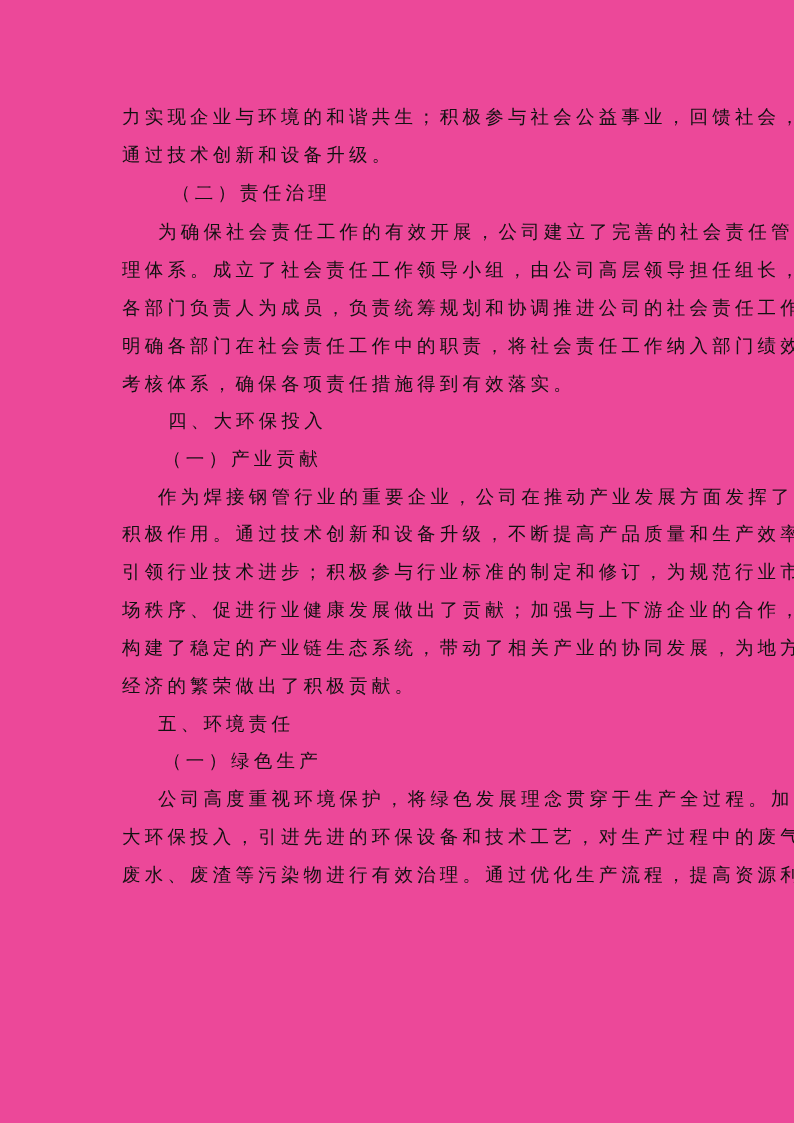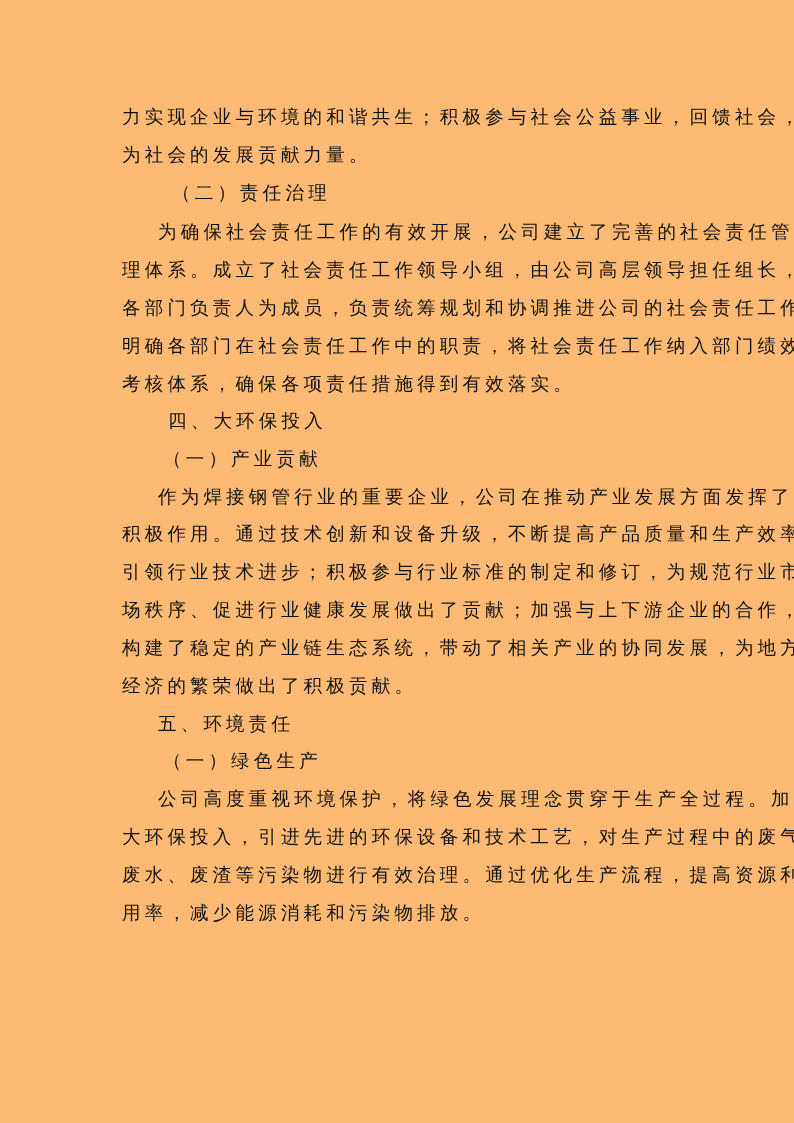--- a/index.html
+++ b/index.html
@@ -14,21 +14,21 @@
     overflow: hidden;
     font-family: "DejaVu Sans", "Liberation Sans", sans-serif;
     color: #111111;
   }
   .page {
     position: absolute;
     left: 0;
     top: 0;
     width: 794px;
     height: 1123px;
-    background: #fdba74;
+    background: #ec4899;
   }
   .line {
     position: absolute;
     left: 122px;
     height: 24px;
     line-height: 24px;
     font-size: 18.5px;
     white-space: nowrap;
     letter-spacing: 4.2px;
   }
@@ -36,34 +36,33 @@
   .line.indent-h1 { left: 168px; }
   .line.indent-h1b { left: 158px; }
   .line.indent-h2 { left: 163px; font-family: Liberation Serif, serif; }
   .line.indent-h2a { left: 172px; font-family: Liberation Serif, serif; }
 </style>
 </head>
 <body>
 
 <div class="page">
   <div class="line" style="top:105px">力实现企业与环境的和谐共生；积极参与社会公益事业，回馈社会，</div>
-  <div class="line" style="top:143px">为社会的发展贡献力量。</div>
+  <div class="line" style="top:143px">通过技术创新和设备升级。</div>
   <div class="line indent-h2a" style="top:181px">（二）责任治理</div>
   <div class="line indent-para" style="top:220px">为确保社会责任工作的有效开展，公司建立了完善的社会责任管</div>
   <div class="line" style="top:258px">理体系。成立了社会责任工作领导小组，由公司高层领导担任组长，</div>
   <div class="line" style="top:296px">各部门负责人为成员，负责统筹规划和协调推进公司的社会责任工作。</div>
   <div class="line" style="top:334px">明确各部门在社会责任工作中的职责，将社会责任工作纳入部门绩效</div>
   <div class="line" style="top:372px">考核体系，确保各项责任措施得到有效落实。</div>
   <div class="line indent-h1" style="top:409px">四、大环保投入</div>
   <div class="line indent-h2" style="top:447px">（一）产业贡献</div>
   <div class="line indent-para" style="top:485px">作为焊接钢管行业的重要企业，公司在推动产业发展方面发挥了</div>
   <div class="line" style="top:522px">积极作用。通过技术创新和设备升级，不断提高产品质量和生产效率，</div>
   <div class="line" style="top:560px">引领行业技术进步；积极参与行业标准的制定和修订，为规范行业市</div>
   <div class="line" style="top:598px">场秩序、促进行业健康发展做出了贡献；加强与上下游企业的合作，</div>
   <div class="line" style="top:636px">构建了稳定的产业链生态系统，带动了相关产业的协同发展，为地方</div>
   <div class="line" style="top:674px">经济的繁荣做出了积极贡献。</div>
   <div class="line indent-h1b" style="top:712px">五、环境责任</div>
   <div class="line indent-h2" style="top:749px">（一）绿色生产</div>
   <div class="line indent-para" style="top:787px">公司高度重视环境保护，将绿色发展理念贯穿于生产全过程。加</div>
   <div class="line" style="top:825px">大环保投入，引进先进的环保设备和技术工艺，对生产过程中的废气、</div>
   <div class="line" style="top:863px">废水、废渣等污染物进行有效治理。通过优化生产流程，提高资源利</div>
-  <div class="line" style="top:901px">用率，减少能源消耗和污染物排放。</div>
 </div>
 
 </body></html>

